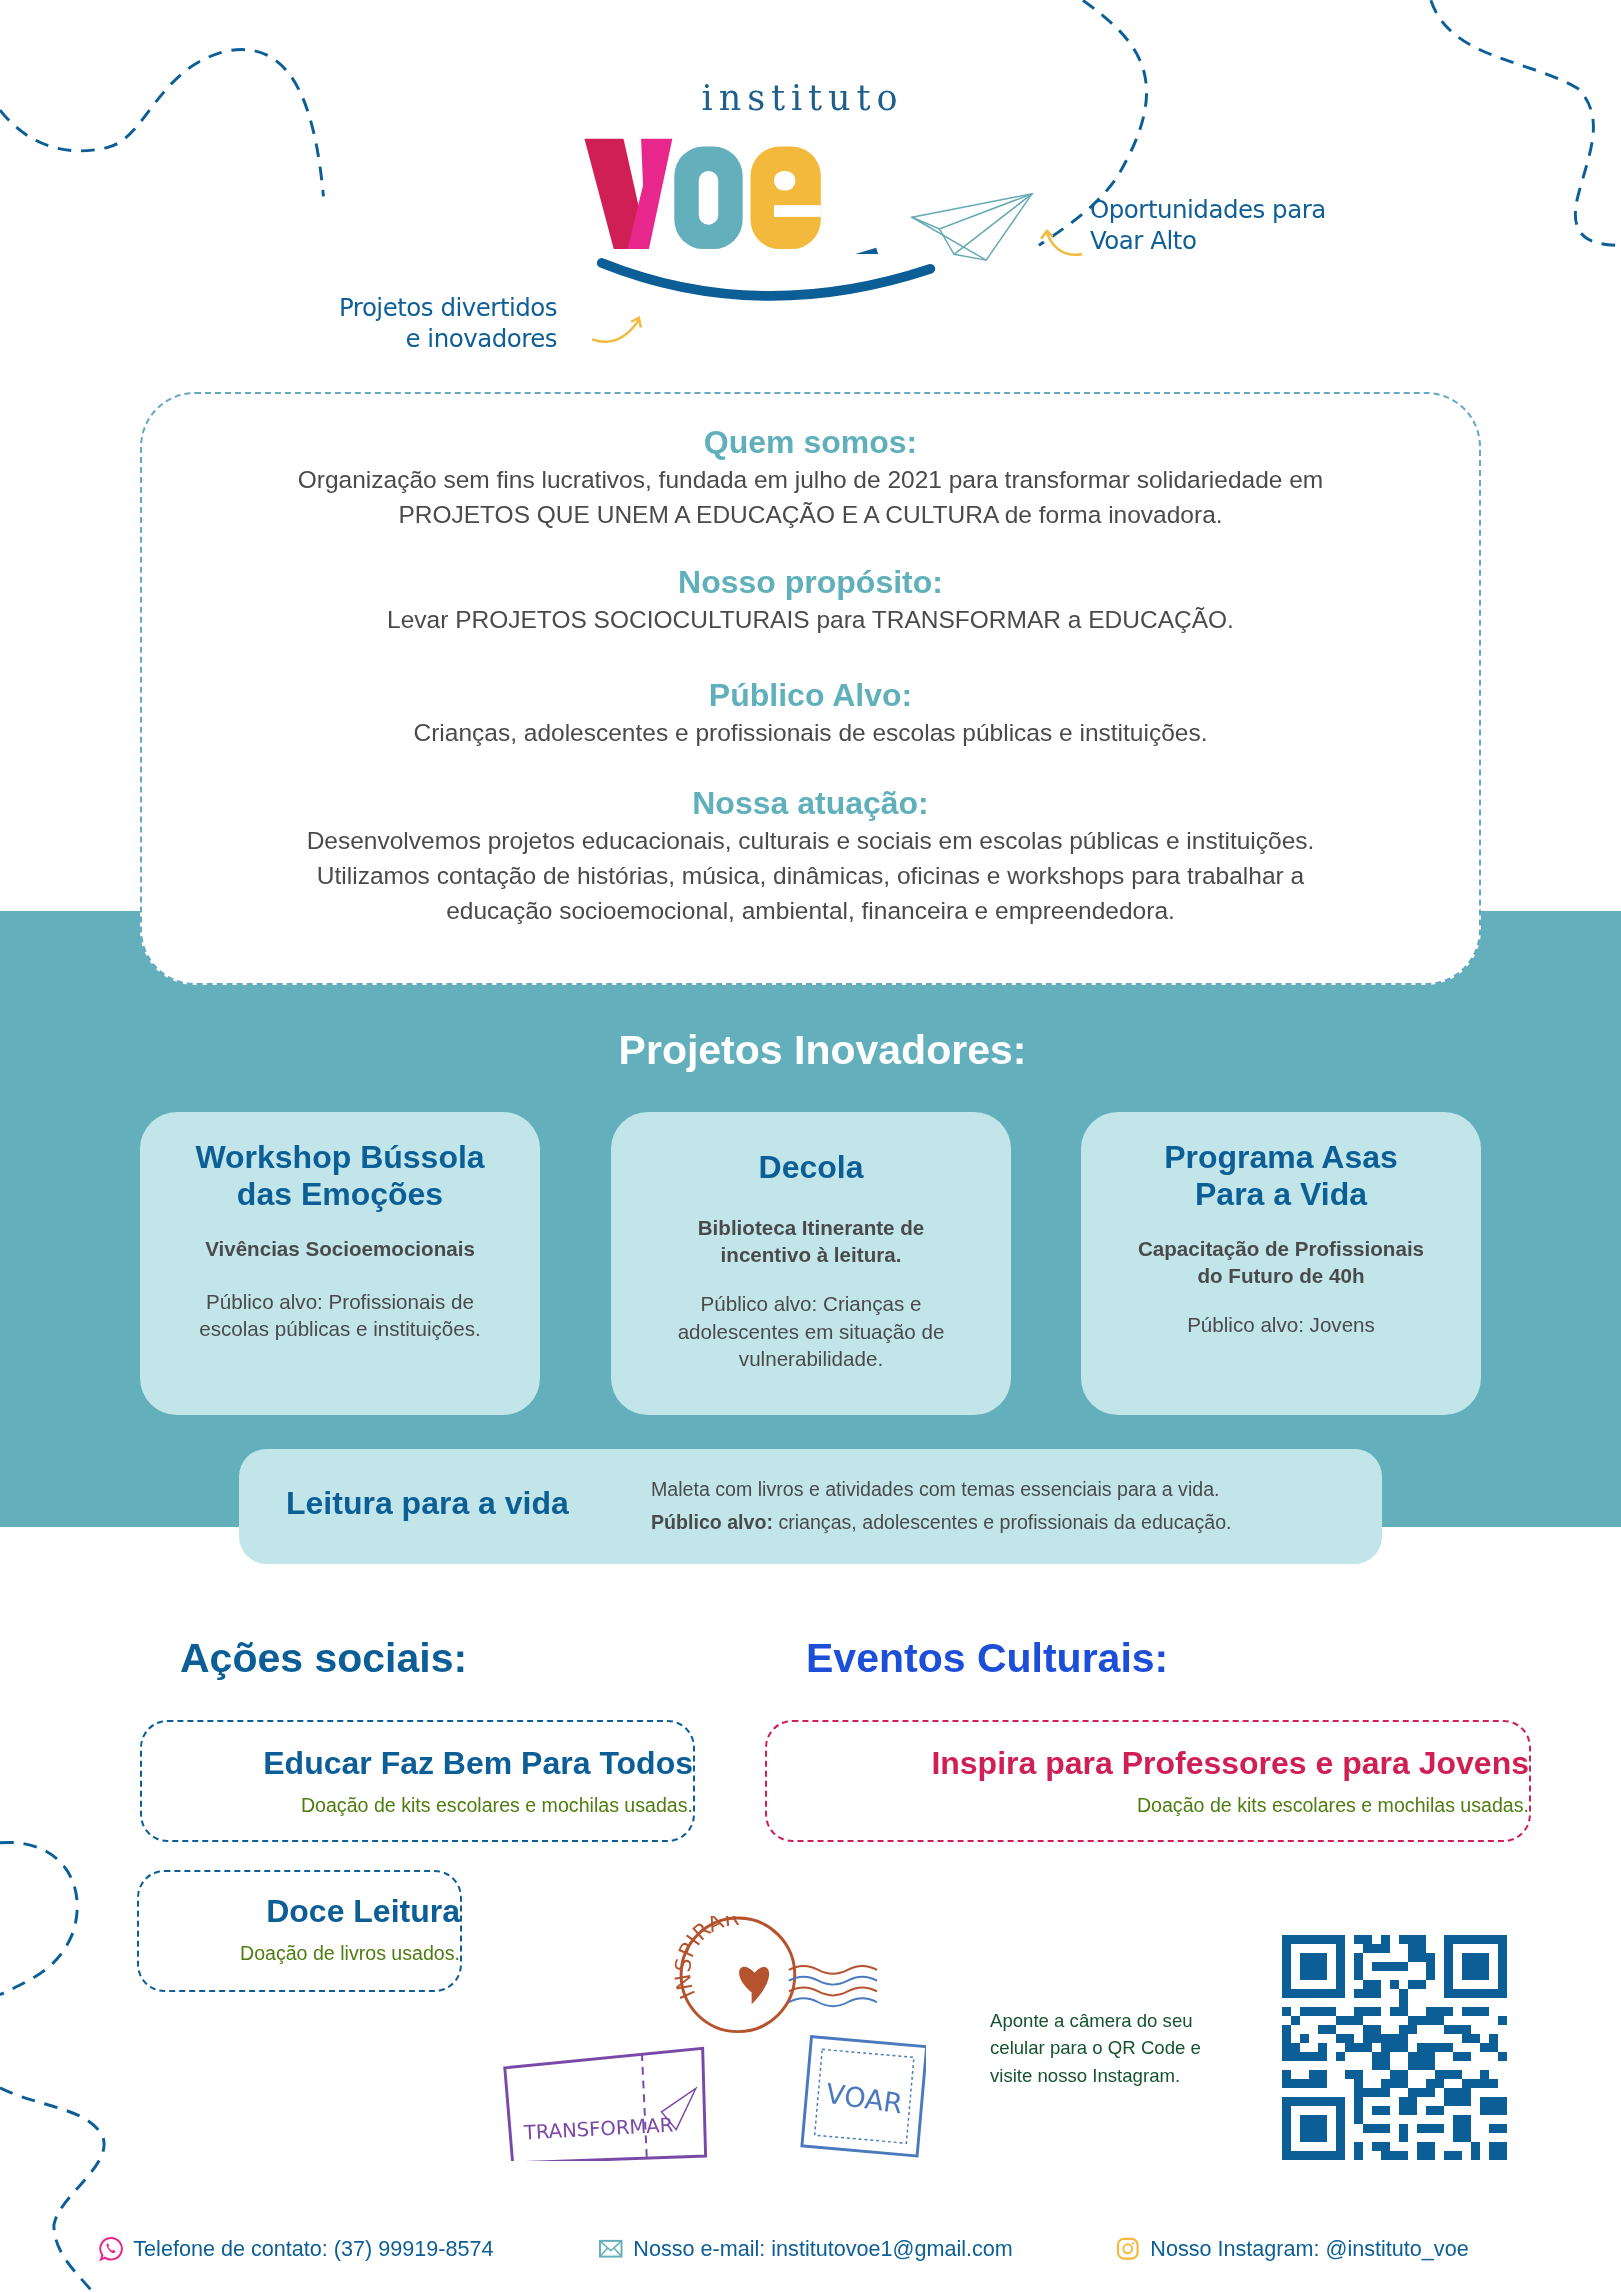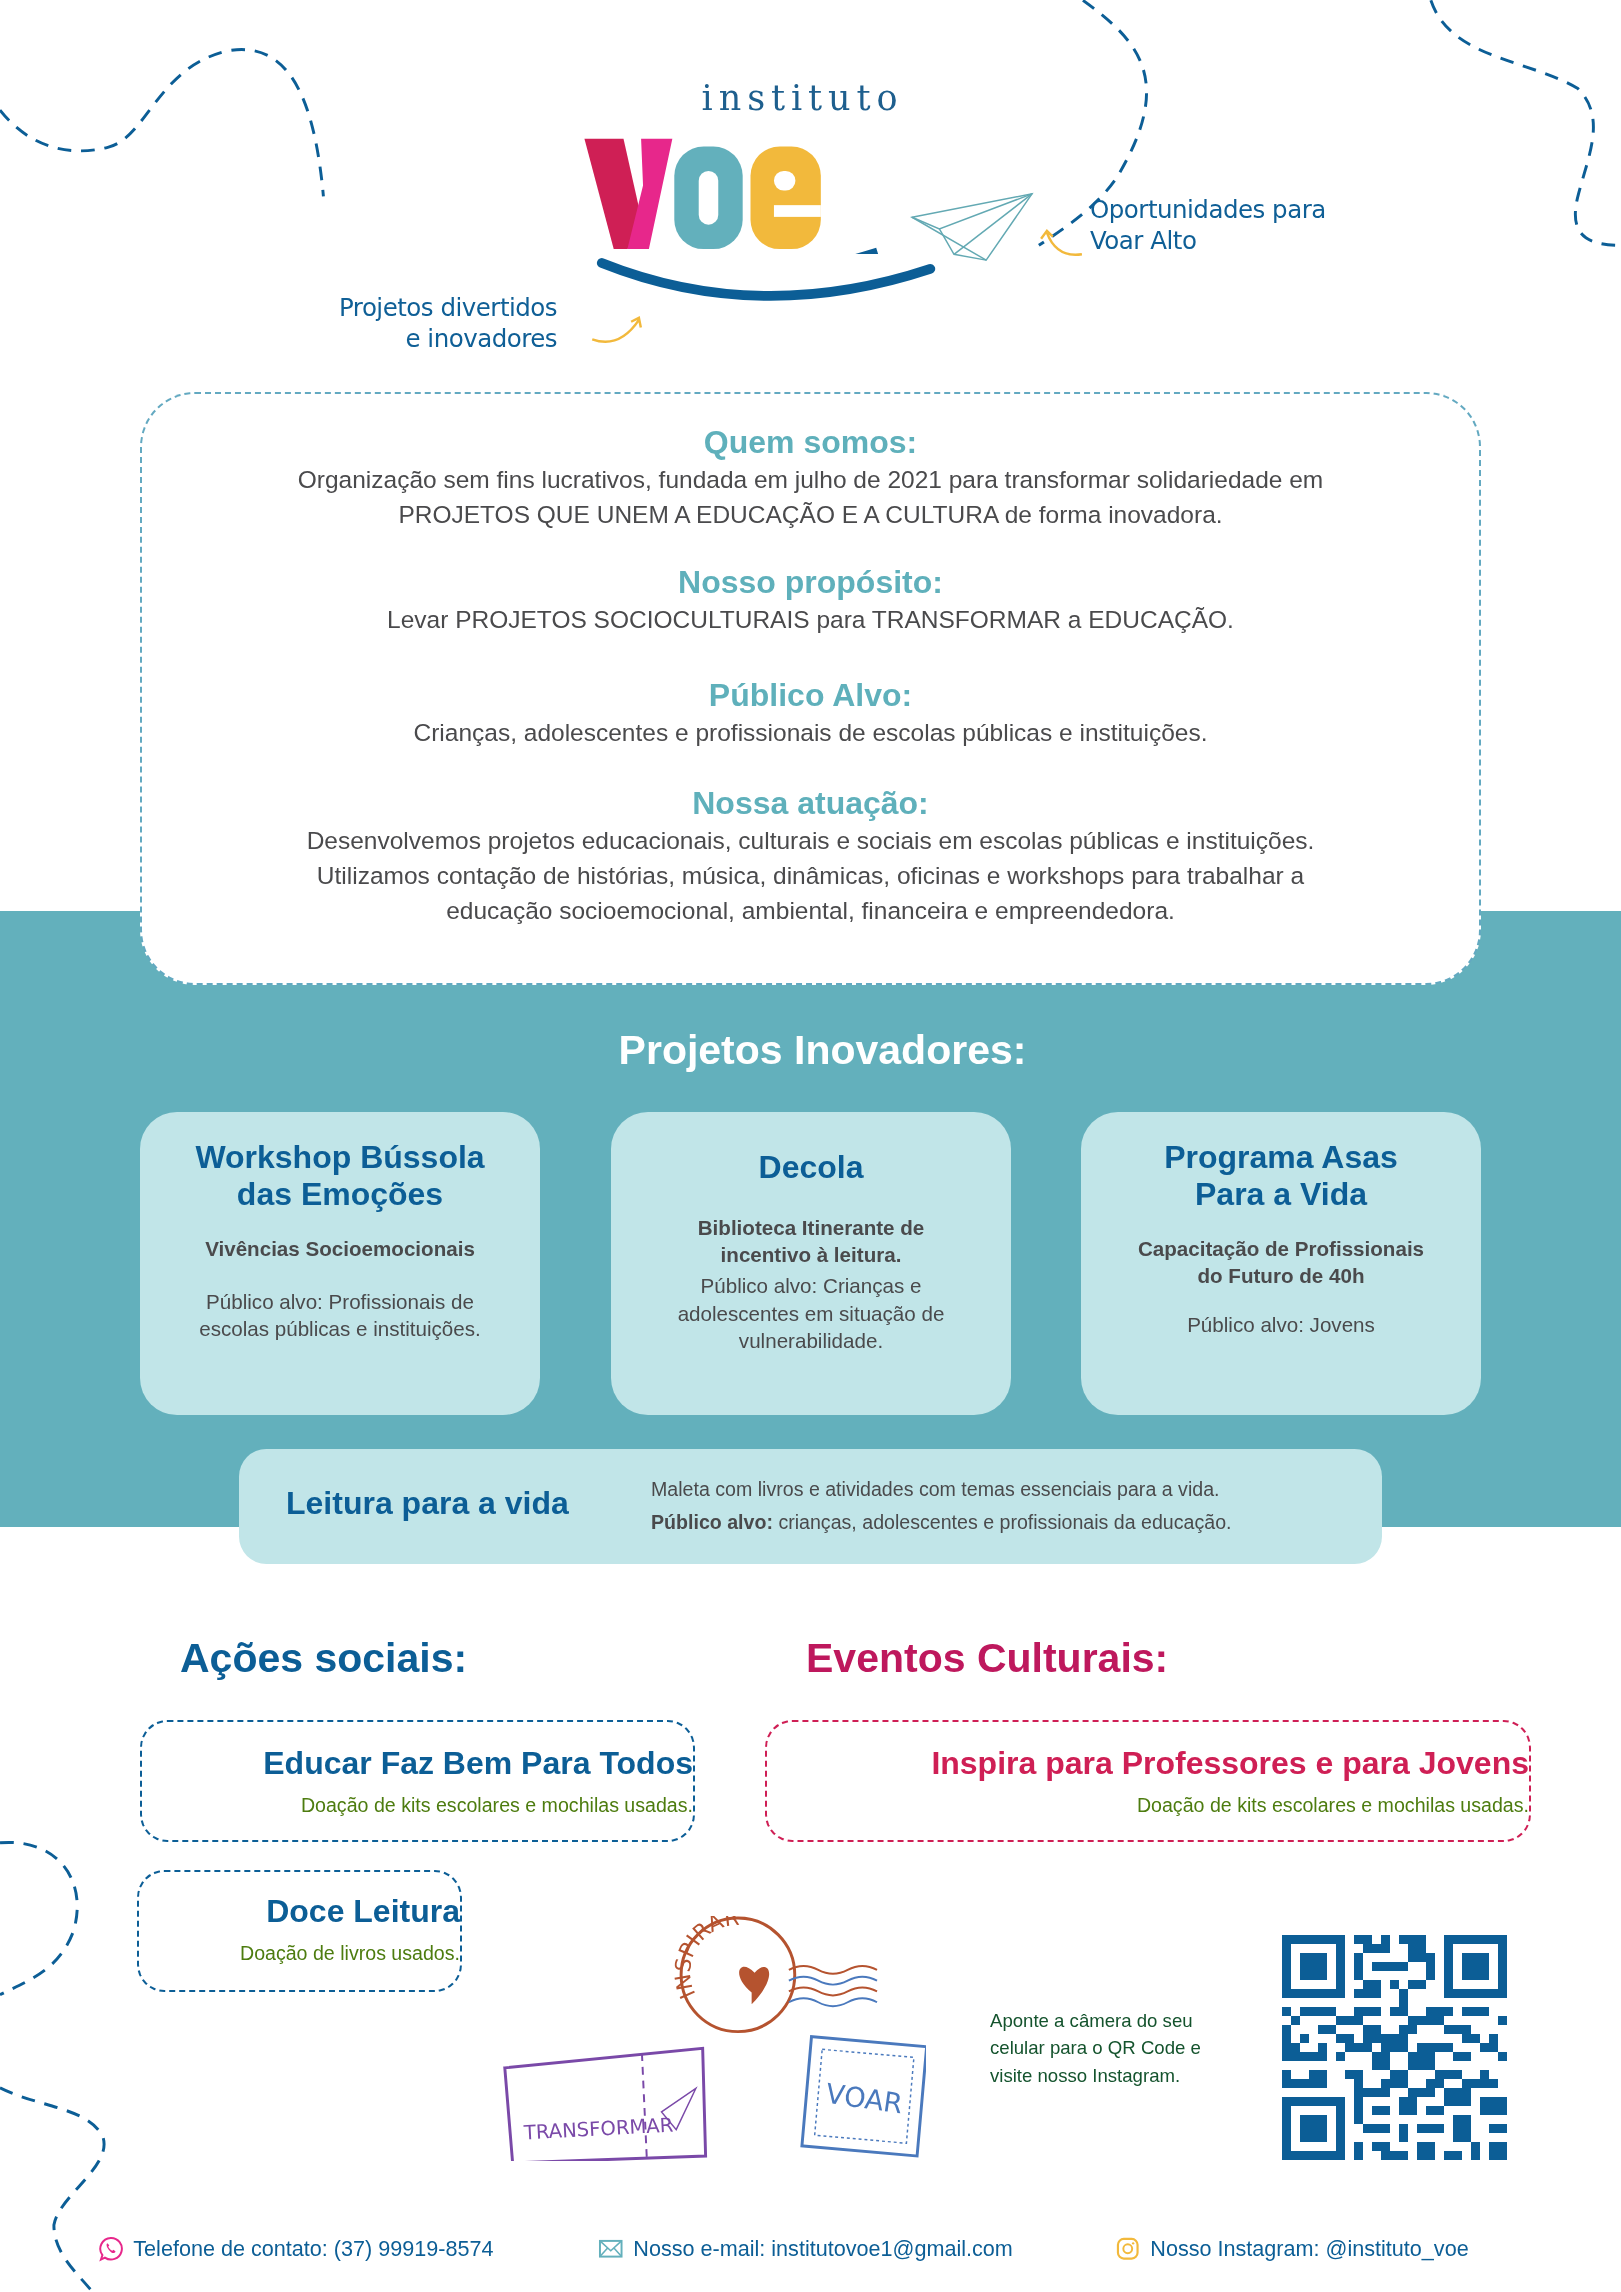--- a/index.html
+++ b/index.html
@@ -38,21 +38,21 @@
 
   .leitura-card { position: absolute; left: 239px; top: 1449px; width: 1143px; height: 115px;
     background: #c1e5e8; border-radius: 27.4px; }
   .leitura-title { position: absolute; left: 47px; top: 36px; color: #0c5e96; font-weight: bold; font-size: 32px; }
   .leitura-desc { position: absolute; left: 412px; top: 23.5px; color: #4a4a4c; font-size: 19.6px; line-height: 33px; }
   .leitura-desc b { color: #4a4a4c; }
 
   
   .sec-heading { position: absolute; font-weight: bold; font-size: 41px; }
   .acoes-heading { left: 180px; top: 1635px; color: #0c5e96; }
-  .eventos-heading { left: 806px; top: 1635px; color: #be185d; }
+  .eventos-heading { left: 806px; top: 1635px; color: #1d4ed8; }
 
   .dashed-box { position: absolute; border-radius: 27.4px; text-align: right; }
   .dashed-blue { border: 2.9px dashed #0c5e96; }
   .dashed-red { border: 2.9px dashed #cf1f55; }
   .box-title { font-weight: bold; font-size: 32px; line-height: 39px; }
   .box-desc { font-size: 19.6px; line-height: 27.4px; color: #4d7c0f; margin-top: 9.8px; }
   .blue-t { color: #0c5e96; }
   .red-t { color: #cf1f55; }
 
   
@@ -153,21 +153,21 @@
     <div>escolas públicas e instituições.</div>
   </div>
 </div>
 
 <div class="proj-card" style="left:611px">
   <div class="proj-title" style="margin-top:9.8px">Decola</div>
   <div class="proj-sub" style="margin-top:27.4px">
     <div>Biblioteca Itinerante de</div>
     <div>incentivo à leitura.</div>
   </div>
-  <div class="proj-audience" style="margin-top:4px">
+  <div class="proj-audience" style="margin-top:22px">
     <div>Público alvo: Crianças e</div>
     <div>adolescentes em situação de</div>
     <div>vulnerabilidade.</div>
   </div>
 </div>
 
 <div class="proj-card" style="left:1081px">
   <div class="proj-title">Programa Asas</div>
   <div class="proj-title">Para a Vida</div>
   <div class="proj-sub">

